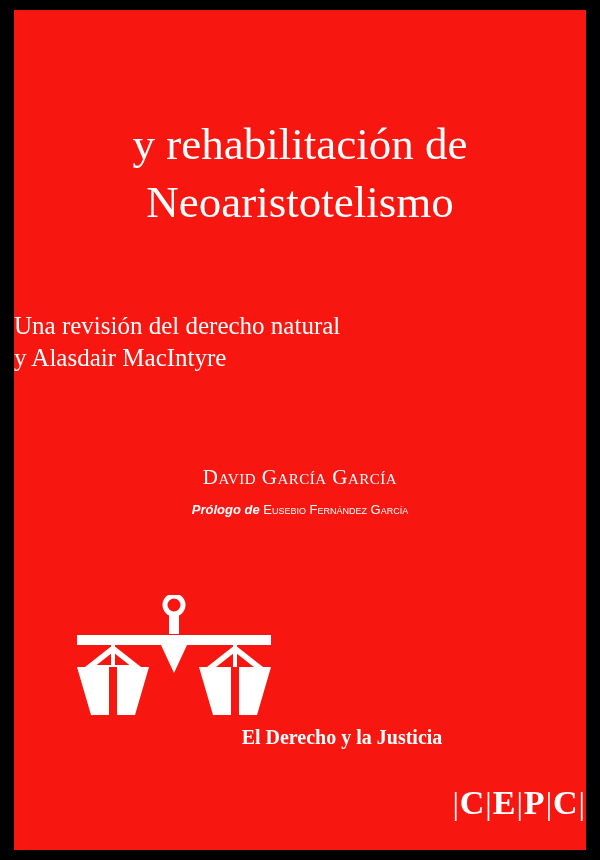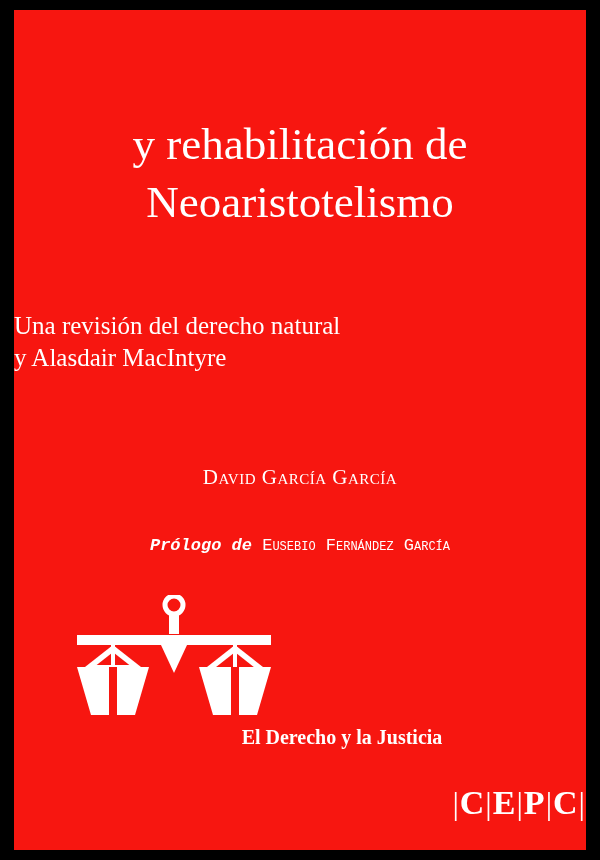--- a/index.html
+++ b/index.html
@@ -66,23 +66,22 @@
     letter-spacing: 0.5px;
     margin-top: 13px;
   }
   .prologue {
     position: absolute;
     left: 0;
     top: 492px;
     width: 100%;
     text-align: center;
     color: #ffffff;
-    font-family: Liberation Mono, monospace;
-    font-size: 17px;
-    margin-top: 34px;
+    font-family: Liberation Sans, sans-serif;
+    font-size: 13px;
   }
   .prologue .pro-label {
     font-style: italic;
     font-weight: 700;
   }
   .prologue .pro-name {
     font-variant: small-caps;
   }
   .scales {
     position: absolute;

